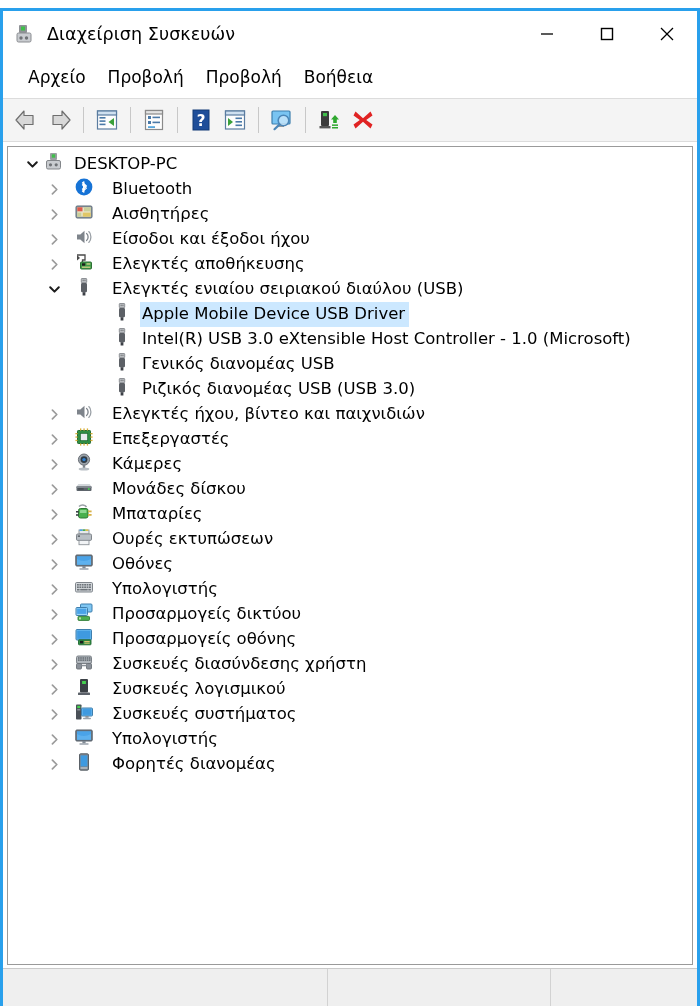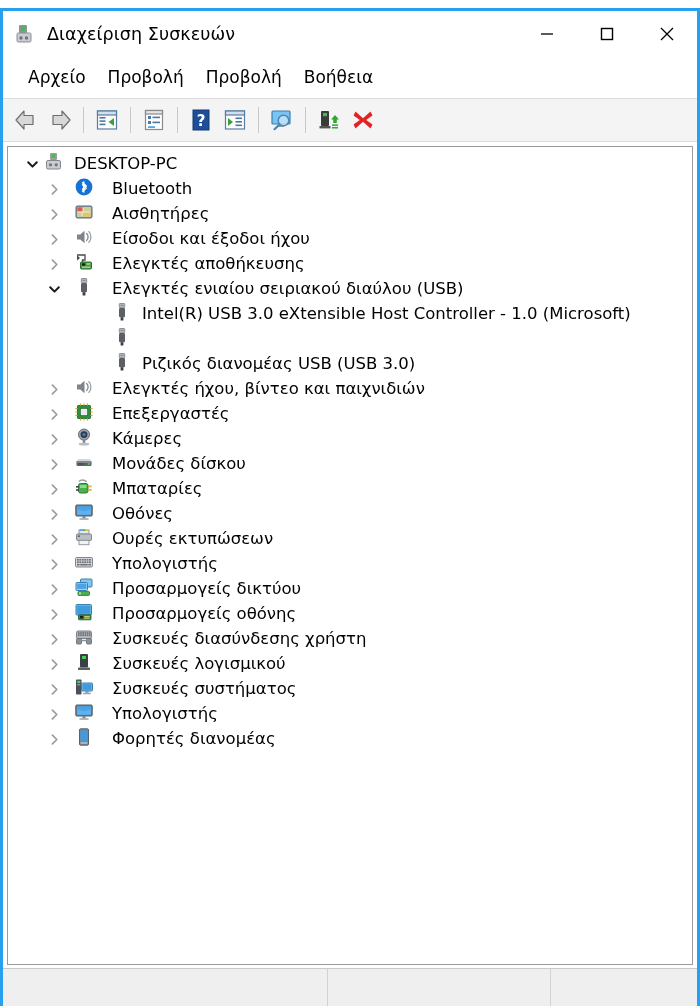--- a/index.html
+++ b/index.html
@@ -388,40 +388,52 @@
           </span>
           <span class="node-icon"><svg width="20" height="20" viewBox="0 0 20 20">
               <rect x="7.3" y="1.5" width="5.4" height="4.2" rx="0.6" fill="#c2c5c9" stroke="#85888c" stroke-width="0.9"></rect>
               <rect x="8.6" y="2.6" width="1.1" height="1.6" fill="#6f7276"></rect>
               <rect x="10.4" y="2.6" width="1.1" height="1.6" fill="#6f7276"></rect>
               <rect x="7" y="6" width="6" height="9.2" rx="1.2" fill="#5c6066"></rect>
               <rect x="8.6" y="15.2" width="2.8" height="3.3" fill="#3c4046"></rect>
             </svg></span>
           <span class="node-label">Ελεγκτές ενιαίου σειριακού διαύλου (USB)</span>
         </div>
-        <div class="node lvl2">
+        <div class="node lvl2 selected">
           <span class="twisty empty"></span>
           <span class="node-icon"><svg width="20" height="20" viewBox="0 0 20 20">
               <rect x="7.3" y="1.5" width="5.4" height="4.2" rx="0.6" fill="#c2c5c9" stroke="#85888c" stroke-width="0.9"></rect>
               <rect x="8.6" y="2.6" width="1.1" height="1.6" fill="#6f7276"></rect>
               <rect x="10.4" y="2.6" width="1.1" height="1.6" fill="#6f7276"></rect>
               <rect x="7" y="6" width="6" height="9.2" rx="1.2" fill="#5c6066"></rect>
               <rect x="8.6" y="15.2" width="2.8" height="3.3" fill="#3c4046"></rect>
             </svg></span>
-          <span class="node-label">Intel(R) USB 3.0 eXtensible Host Controller - 1.0 (Microsoft)</span>
+          <span class="node-label">Apple Mobile Device USB Driver</span>
         </div>
         <div class="node lvl2">
           <span class="twisty empty"></span>
           <span class="node-icon"><svg width="20" height="20" viewBox="0 0 20 20">
               <rect x="7.3" y="1.5" width="5.4" height="4.2" rx="0.6" fill="#c2c5c9" stroke="#85888c" stroke-width="0.9"></rect>
               <rect x="8.6" y="2.6" width="1.1" height="1.6" fill="#6f7276"></rect>
               <rect x="10.4" y="2.6" width="1.1" height="1.6" fill="#6f7276"></rect>
               <rect x="7" y="6" width="6" height="9.2" rx="1.2" fill="#5c6066"></rect>
               <rect x="8.6" y="15.2" width="2.8" height="3.3" fill="#3c4046"></rect>
             </svg></span>
+          <span class="node-label">Intel(R) USB 3.0 eXtensible Host Controller - 1.0 (Microsoft)</span>
+        </div>
+        <div class="node lvl2">
+          <span class="twisty empty"></span>
+          <span class="node-icon"><svg width="20" height="20" viewBox="0 0 20 20">
+              <rect x="7.3" y="1.5" width="5.4" height="4.2" rx="0.6" fill="#c2c5c9" stroke="#85888c" stroke-width="0.9"></rect>
+              <rect x="8.6" y="2.6" width="1.1" height="1.6" fill="#6f7276"></rect>
+              <rect x="10.4" y="2.6" width="1.1" height="1.6" fill="#6f7276"></rect>
+              <rect x="7" y="6" width="6" height="9.2" rx="1.2" fill="#5c6066"></rect>
+              <rect x="8.6" y="15.2" width="2.8" height="3.3" fill="#3c4046"></rect>
+            </svg></span>
+          <span class="node-label">Γενικός διανομέας USB</span>
         </div>
         <div class="node lvl2">
           <span class="twisty empty"></span>
           <span class="node-icon"><svg width="20" height="20" viewBox="0 0 20 20">
               <rect x="7.3" y="1.5" width="5.4" height="4.2" rx="0.6" fill="#c2c5c9" stroke="#85888c" stroke-width="0.9"></rect>
               <rect x="8.6" y="2.6" width="1.1" height="1.6" fill="#6f7276"></rect>
               <rect x="10.4" y="2.6" width="1.1" height="1.6" fill="#6f7276"></rect>
               <rect x="7" y="6" width="6" height="9.2" rx="1.2" fill="#5c6066"></rect>
               <rect x="8.6" y="15.2" width="2.8" height="3.3" fill="#3c4046"></rect>
             </svg></span>
@@ -513,44 +525,44 @@
             </svg></span>
           <span class="node-label">Μπαταρίες</span>
         </div>
         <div class="node lvl1">
           <span class="twisty">
             <svg width="13" height="13" viewBox="0 0 13 13">
               <path d="M4.4 2.2 L8.8 6.5 L4.4 10.8" fill="none" stroke="#9b9b9b" stroke-width="1.7" stroke-linecap="round" stroke-linejoin="round"></path>
             </svg>
           </span>
           <span class="node-icon"><svg width="20" height="20" viewBox="0 0 20 20">
-              <rect x="1.8" y="3" width="16.4" height="11" rx="1" fill="#6f7a85" stroke="#525c66" stroke-width="1"></rect>
-              <rect x="3" y="4.2" width="14" height="8.6" fill="#4aa3e8"></rect>
-              <path d="M3 12.8 L17 12.8 L17 7 C12 9.6 7 9.6 3 7 Z" fill="#6fbdf2" fill-opacity=".55"></path>
-              <rect x="8.4" y="14" width="3.2" height="2.4" fill="#808a94"></rect>
-              <rect x="5.3" y="16.3" width="9.4" height="1.5" rx="0.7" fill="#9aa3ac"></rect>
-            </svg></span>
-          <span class="node-label">Οθόνες</span>
-        </div>
-        <div class="node lvl1">
-          <span class="twisty">
-            <svg width="13" height="13" viewBox="0 0 13 13">
-              <path d="M4.4 2.2 L8.8 6.5 L4.4 10.8" fill="none" stroke="#9b9b9b" stroke-width="1.7" stroke-linecap="round" stroke-linejoin="round"></path>
-            </svg>
-          </span>
-          <span class="node-icon"><svg width="20" height="20" viewBox="0 0 20 20">
               <rect x="5" y="3" width="10" height="4" fill="#e6e9ec" stroke="#8d9399" stroke-width="0.9"></rect>
               <rect x="5.6" y="2.4" width="3" height="1.6" fill="#4aa3e8"></rect>
               <rect x="8.8" y="2.4" width="2.6" height="1.6" fill="#49b04e"></rect>
               <rect x="11.6" y="2.4" width="2.6" height="1.6" fill="#e0c14a"></rect>
               <rect x="2.5" y="7" width="15" height="6.4" rx="1.2" fill="#b9bfc5" stroke="#80868c" stroke-width="1"></rect>
               <rect x="3.8" y="8.4" width="2.2" height="1.5" fill="#5a6167"></rect>
               <rect x="5" y="13.4" width="10" height="4.3" fill="#f1f3f5" stroke="#8d9399" stroke-width="0.9"></rect>
             </svg></span>
           <span class="node-label">Ουρές εκτυπώσεων</span>
+        </div>
+        <div class="node lvl1">
+          <span class="twisty">
+            <svg width="13" height="13" viewBox="0 0 13 13">
+              <path d="M4.4 2.2 L8.8 6.5 L4.4 10.8" fill="none" stroke="#9b9b9b" stroke-width="1.7" stroke-linecap="round" stroke-linejoin="round"></path>
+            </svg>
+          </span>
+          <span class="node-icon"><svg width="20" height="20" viewBox="0 0 20 20">
+              <rect x="1.8" y="3" width="16.4" height="11" rx="1" fill="#6f7a85" stroke="#525c66" stroke-width="1"></rect>
+              <rect x="3" y="4.2" width="14" height="8.6" fill="#4aa3e8"></rect>
+              <path d="M3 12.8 L17 12.8 L17 7 C12 9.6 7 9.6 3 7 Z" fill="#6fbdf2" fill-opacity=".55"></path>
+              <rect x="8.4" y="14" width="3.2" height="2.4" fill="#808a94"></rect>
+              <rect x="5.3" y="16.3" width="9.4" height="1.5" rx="0.7" fill="#9aa3ac"></rect>
+            </svg></span>
+          <span class="node-label">Οθόνες</span>
         </div>
         <div class="node lvl1">
           <span class="twisty">
             <svg width="13" height="13" viewBox="0 0 13 13">
               <path d="M4.4 2.2 L8.8 6.5 L4.4 10.8" fill="none" stroke="#9b9b9b" stroke-width="1.7" stroke-linecap="round" stroke-linejoin="round"></path>
             </svg>
           </span>
           <span class="node-icon"><svg width="20" height="20" viewBox="0 0 20 20">
               <rect x="1.5" y="5.5" width="17" height="9.5" rx="1.2" fill="#d4d8dc" stroke="#7f858b" stroke-width="1"></rect>
               <g fill="#6d7379">

